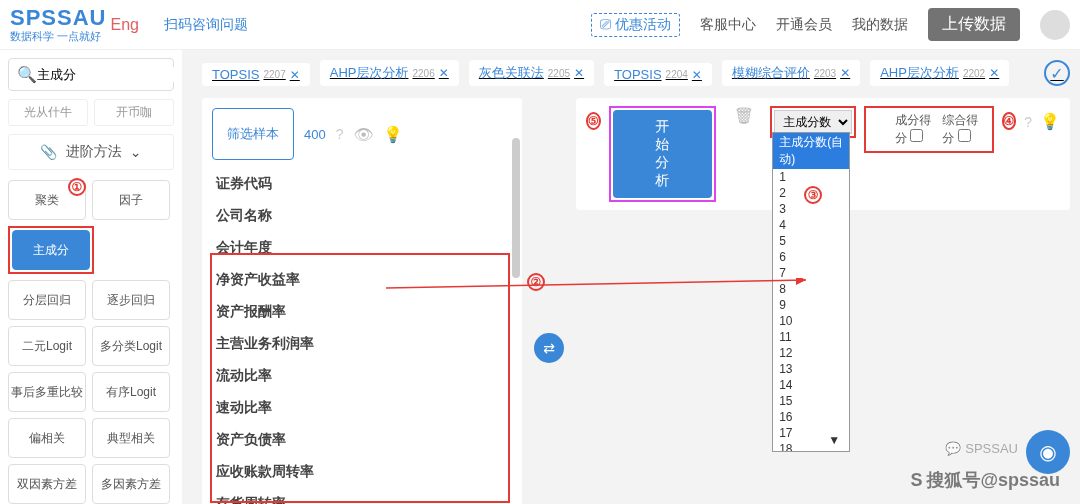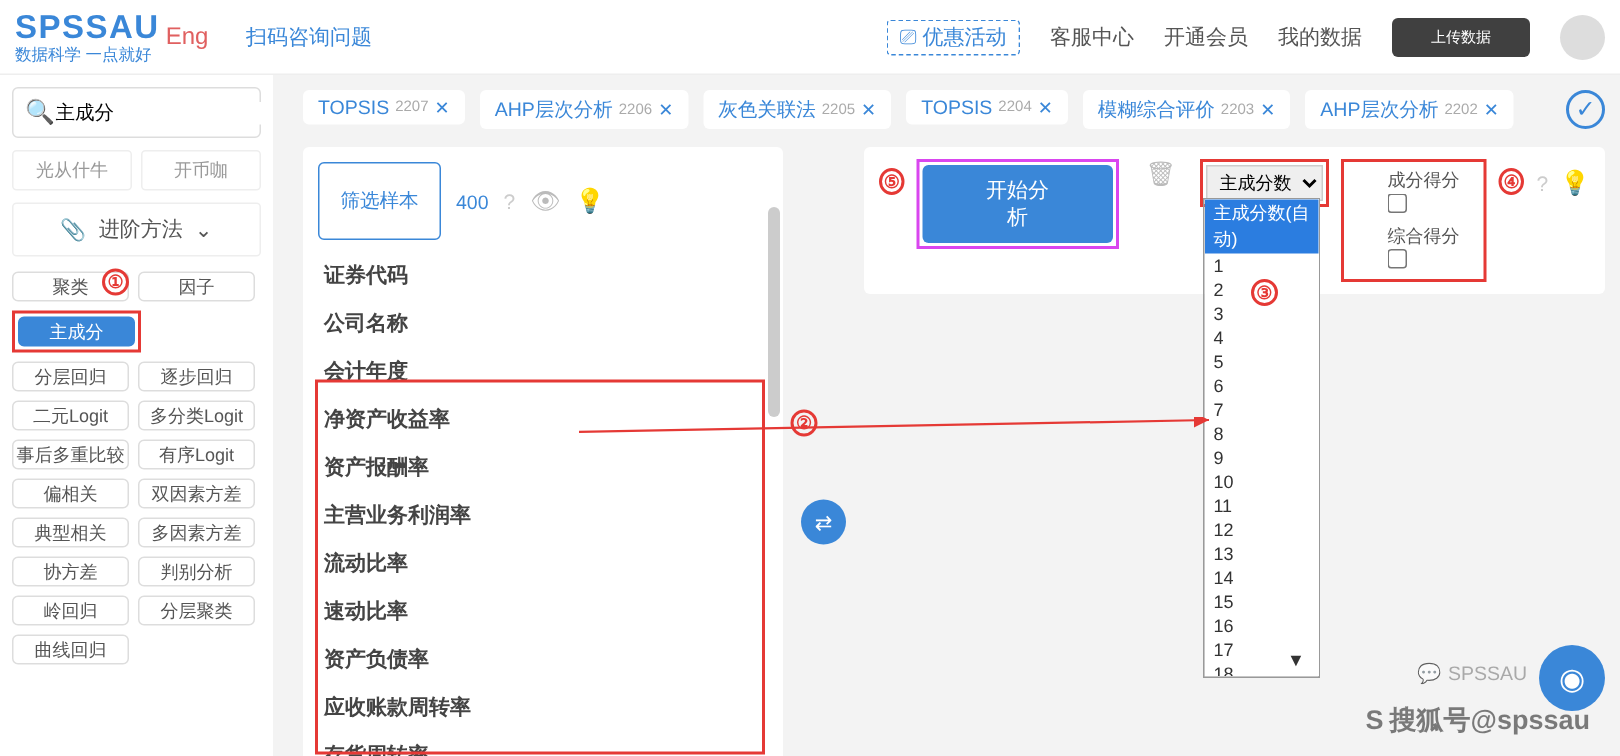--- a/index.html
+++ b/index.html
@@ -5,37 +5,37 @@
     * { margin: 0; padding: 0; box-sizing: border-box; font-family: "Microsoft YaHei", Arial, sans-serif; }
     body { width: 1080px; height: 504px; background: #fff; position: relative; overflow: hidden; }
 
     .header { height: 50px; display: flex; align-items: center; padding: 0 10px; border-bottom: 1px solid #eee; }
     .logo { color: #3a87d8; font-size: 22px; font-weight: bold; letter-spacing: 1px; }
     .logo-sub { color: #3a87d8; font-size: 11px; display: block; margin-top: -2px; }
     .eng { color: #e06060; font-size: 16px; margin-left: 4px; }
     .scan-text { color: #3a87d8; font-size: 14px; margin-left: 25px; }
     .header-right { margin-left: auto; display: flex; align-items: center; gap: 20px; font-size: 14px; color: #555; }
     .promo { color: #3a87d8; border: 1px dashed #3a87d8; padding: 2px 8px; border-radius: 3px; }
-    .upload-btn { background: #404040; color: #fff; padding: 6px 26px; border-radius: 4px; font-size: 10px; }
+    .upload-btn { background: #737373; color: #fff; padding: 6px 14px; border-radius: 4px; font-size: 16px; }
     .avatar { width: 30px; height: 30px; background: #ddd; border-radius: 50%; }
 
     .main { display: flex; height: 454px; }
     .sidebar { width: 182px; background: #fff; padding: 8px; }
     .search-box { display: flex; align-items: center; border: 1px solid #ddd; border-radius: 4px; padding: 6px 8px; margin-bottom: 8px; }
     .search-box input { border: none; outline: none; flex: 1; font-size: 13px; }
     .side-row { display: flex; gap: 6px; margin-bottom: 8px; }
     .side-half { flex: 1; text-align: center; font-size: 12px; color: #999; padding: 4px; border: 1px solid #eee; border-radius: 3px; }
     .advance-row { display: flex; align-items: center; justify-content: center; gap: 8px; font-size: 14px; color: #555; padding: 8px; border: 1px solid #eee; border-radius: 3px; margin-bottom: 10px; }
     .method-grid { display: flex; flex-wrap: wrap; gap: 6px; }
-    .method-btn { width: 78px; height: 20px; border: 1px solid #ddd; border-radius: 4px; background: #fff; font-size: 12px; color: #555; display: flex; align-items: center; justify-content: center; }
+    .method-btn { width: 78px; height: 40px; border: 1px solid #ddd; border-radius: 4px; background: #fff; font-size: 12px; color: #555; display: flex; align-items: center; justify-content: center; }
     .method-btn.active { background: #3a87d8; color: #fff; border-color: #3a87d8; }
     .method-box { border: 2px solid #e53935; padding: 2px; display: inline-block; }
 
     .content { flex: 1; background: #f3f3f3; padding: 10px 10px 10px 20px; position: relative; }
-    .tabs-row { display: flex; gap: 10px; margin-bottom: 12px; align-items: flex-start; }
+    .tabs-row { display: flex; gap: 10px; margin-bottom: 12px; align-items: flex-end; text-decoration: underline; }
     .tab-chip { background: #fff; border-radius: 4px; padding: 4px 10px; font-size: 13px; color: #3a87d8; display: flex; align-items: center; gap: 4px; }
     .tab-id { font-size: 10px; color: #aaa; }
     .tab-close { color: #3a87d8; font-size: 12px; cursor: pointer; }
     .refresh-circle { width: 26px; height: 26px; border: 2px solid #3a87d8; border-radius: 50%; display: flex; align-items: center; justify-content: center; color: #3a87d8; margin-left: auto; }
 
     .work-row { display: flex; gap: 12px; }
     .work-left { width: 320px; background: #fff; border-radius: 4px; padding: 10px; position: relative; }
     .filter-row { display: flex; align-items: center; gap: 10px; margin-bottom: 8px; }
     .filter-btn { border: 1px solid #3a87d8; color: #3a87d8; background: #fff; padding: 16px 14px; border-radius: 4px; font-size: 13px; }
     .count { color: #3a87d8; font-size: 13px; }
@@ -50,21 +50,21 @@
     .start-row { display: flex; align-items: flex-start; gap: 8px; background: #fff; padding: 8px 10px; border-radius: 4px; }
     .start-btn { background: #3a87d8; color: #fff; border: none; padding: 8px 40px; border-radius: 4px; font-size: 14px; }
     .start-box { border: 2px solid #d946ef; padding: 2px; display: inline-block; }
     .trash { color: #bbb; margin-left: 10px; font-size: 16px; }
     .dropdown-wrap { position: relative; margin-left: 8px; }
     .dropdown-sel { border: 1px solid #ccc; padding: 3px 4px; font-size: 12px; width: 78px; }
     .dropdown-box { border: 2px solid #e53935; padding: 2px; display: inline-block; }
     .dropdown-list { position: absolute; top: 26px; left: 2px; width: 78px; background: #fff; border: 1px solid #999; max-height: 320px; overflow-y: auto; z-index: 10; padding-bottom: 2px; }
     .dropdown-list div { padding: 1px 6px; font-size: 12px; color: #333; }
     .dropdown-list .sel { background: #2b7de0; color: #fff; }
-    .checks { display: flex; flex-direction: column; gap: 4px; font-size: 12px; color: #555; margin-left: 23px; }
+    .checks { display: flex; flex-direction: row; gap: 4px; font-size: 12px; color: #555; margin-left: 23px; }
     .checks-box { border: 2px solid #e53935; padding: 4px 6px; }
 
     .circ-num { position: absolute; width: 18px; height: 18px; border: 2px solid #e53935; border-radius: 50%; color: #e53935; font-size: 12px; font-weight: bold; display: flex; align-items: center; justify-content: center; z-index: 20; }
     .arrow { position: absolute; z-index: 15; }
     .watermark { position: absolute; right: 20px; bottom: 12px; color: rgba(0,0,0,0.5); font-size: 18px; font-weight: bold; z-index: 30; display: flex; align-items: center; gap: 4px; }
     .watermark2 { position: absolute; right: 62px; bottom: 48px; color: rgba(120,120,120,0.6); font-size: 13px; z-index: 30; display: flex; align-items: center; gap: 4px; }
     .chat-bubble { position: absolute; right: 10px; bottom: 30px; width: 44px; height: 44px; background: #3a87d8; border-radius: 50%; z-index: 25; display: flex; align-items: center; justify-content: center; }
     .chat-bubble::before { content: "◉"; color: #fff; font-size: 20px; }
     .q-icon { color: #ccc; font-size: 14px; }
     .bulb { color: #3aa0e8; font-size: 16px; }
@@ -114,22 +114,22 @@
           <span class="method-box">
             <div class="method-btn active">主成分</div>
           </span>
           <div class="method-btn">分层回归</div>
           <div class="method-btn">逐步回归</div>
           <div class="method-btn">二元Logit</div>
           <div class="method-btn">多分类Logit</div>
           <div class="method-btn">事后多重比较</div>
           <div class="method-btn">有序Logit</div>
           <div class="method-btn">偏相关</div>
+          <div class="method-btn">典型相关</div>
           <div class="method-btn">双因素方差</div>
-          <div class="method-btn">典型相关</div>
           <div class="method-btn">多因素方差</div>
           <div class="method-btn">协方差</div>
           <div class="method-btn">判别分析</div>
           <div class="method-btn">岭回归</div>
           <div class="method-btn">分层聚类</div>
           <div class="method-btn">曲线回归</div>
         </div>
       <span class="circ-num" style="top:-2px;left:60px">①</span>
     </div>
   </div>

